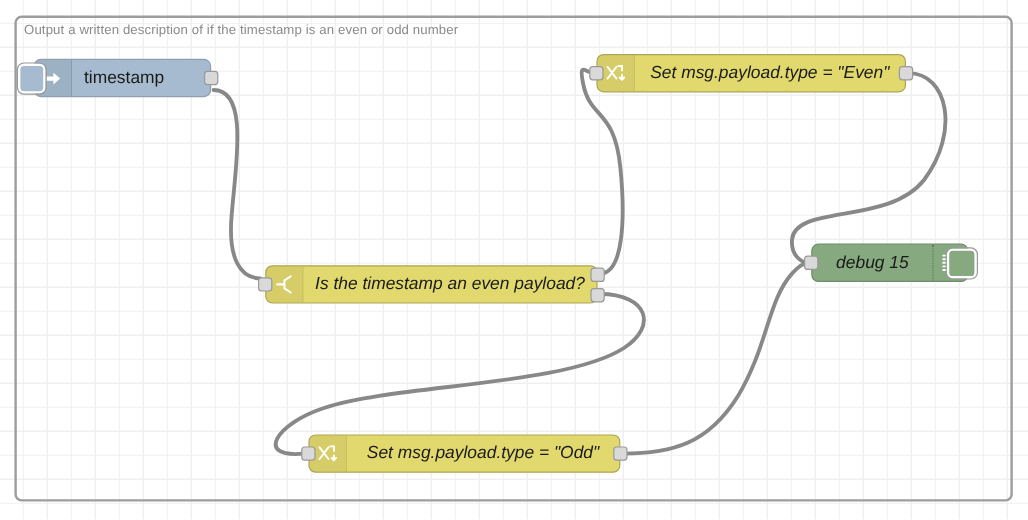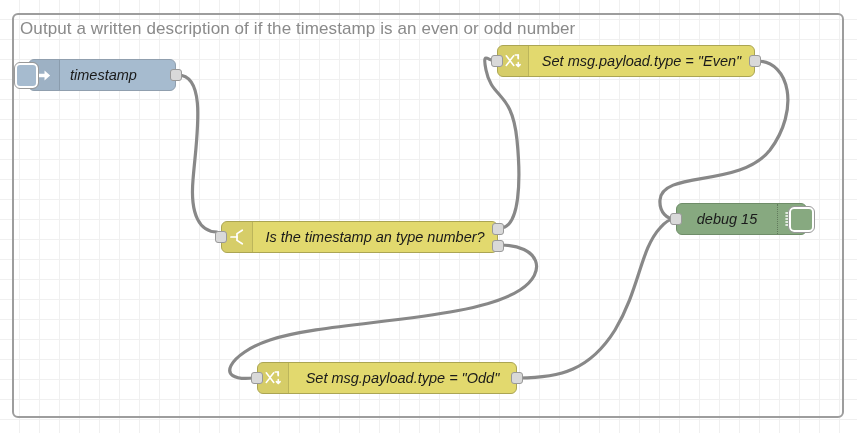--- a/index.html
+++ b/index.html
@@ -41,21 +41,21 @@
     height: 405px;
     border: 2px solid #9d9d9d;
     border-radius: 6px;
     box-sizing: border-box;
     background: transparent;
   }
   .group-label {
     position: absolute;
     left: 20px;
     top: 19px;
-    font-size: 17px;
+    font-size: 11px;
     color: #8a8a8a;
     white-space: nowrap;
     letter-spacing: 0.1px;
   }
   
   #wires {
     position: absolute;
     left: 0;
     top: 0;
     width: 857px;
@@ -188,21 +188,21 @@
 
     <path class="wire" d="M 500,228 C 520,228 521,180 517,140 C 512,90 492,100 486,70 C 482,50 488,61 495,61"></path>
 
     <path class="wire" d="M 500,245 C 540,245 548,272 520,290 C 470,322 330,320 270,340 C 230,353 212,382 253,378"></path>
 
     <path class="wire" d="M 757,61 C 790,61 800,110 770,150 C 740,188 662,170 660,200 C 659,213 668,219 674,219"></path>
 
     <path class="wire" d="M 519,378 C 560,378 590,370 615,330 C 640,288 640,250 660,228 C 666,221 670,219 674,219"></path>
   </svg>
 
-  <div class="node inject" style="left:28px; top:59px; width:148px; height:32px;font-style:italic;">
+  <div class="node inject" style="left:28px; top:49px; width:148px; height:32px;">
     <div class="inject-button"></div>
     <div class="node-icon-box">
       <svg class="inject-arrow" viewBox="0 0 24 24" aria-hidden="true">
         <path d="M3 9.5 h9 V5 l8 7 -8 7 v-4.5 H3 z" fill="#ffffff"></path>
       </svg>
     </div>
     <div class="node-label">timestamp</div>
     <div class="port out" style="top:9px;"></div>
   </div>
 
@@ -221,21 +221,21 @@
   </div>
 
   <div class="node switch" style="left:221px; top:221px; width:277px; height:32px;">
     <div class="port in" style="top:9px;"></div>
     <div class="node-icon-box">
       <svg width="18" height="18" viewBox="0 0 24 24" aria-hidden="true">
         <path d="M19 3 L12 7.5 L12 16.5 L19 21" stroke="#ffffff" stroke-width="2.3" fill="none" stroke-linecap="round" stroke-linejoin="round"></path>
         <path d="M12 12 L4 12" stroke="#ffffff" stroke-width="2.3" fill="none" stroke-linecap="round"></path>
       </svg>
     </div>
-    <div class="node-label italic center">Is the timestamp an type number?</div>
+    <div class="node-label italic center">Is the timestamp an even payload?</div>
     <div class="port out" style="top:1px;"></div>
     <div class="port out" style="top:18px;"></div>
   </div>
 
   <div class="node debug" style="left:676px; top:203px; width:131px; height:32px;text-align:right;">
     <div class="port in" style="top:9px;"></div>
     <div class="node-label italic center">debug 15</div>
     <div class="debug-icon-strip">
       <svg width="14" height="16" viewBox="0 0 14 16" aria-hidden="true">
         <g stroke="#ffffff" stroke-width="1.6" stroke-linecap="round">

